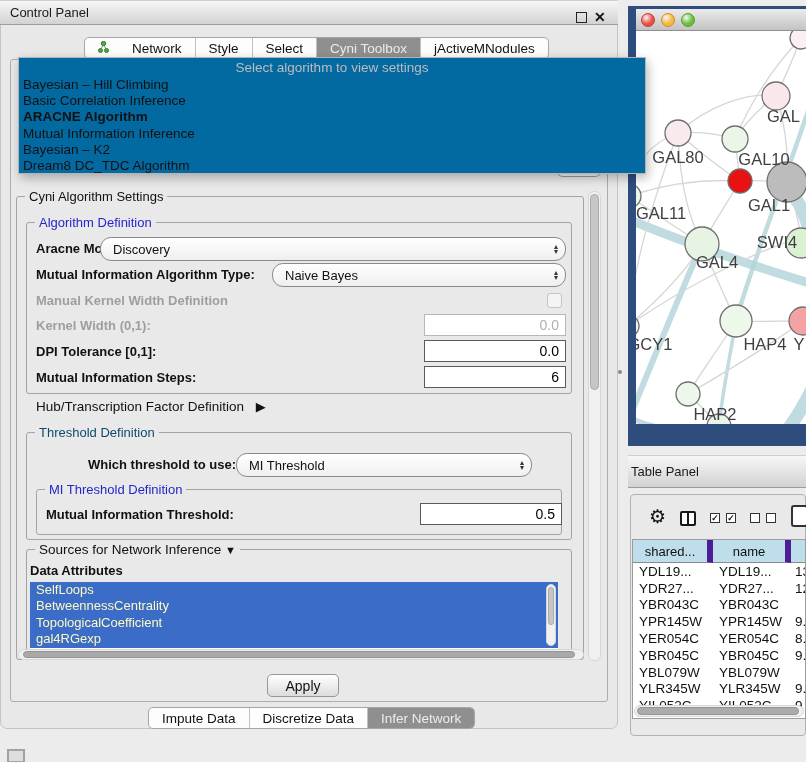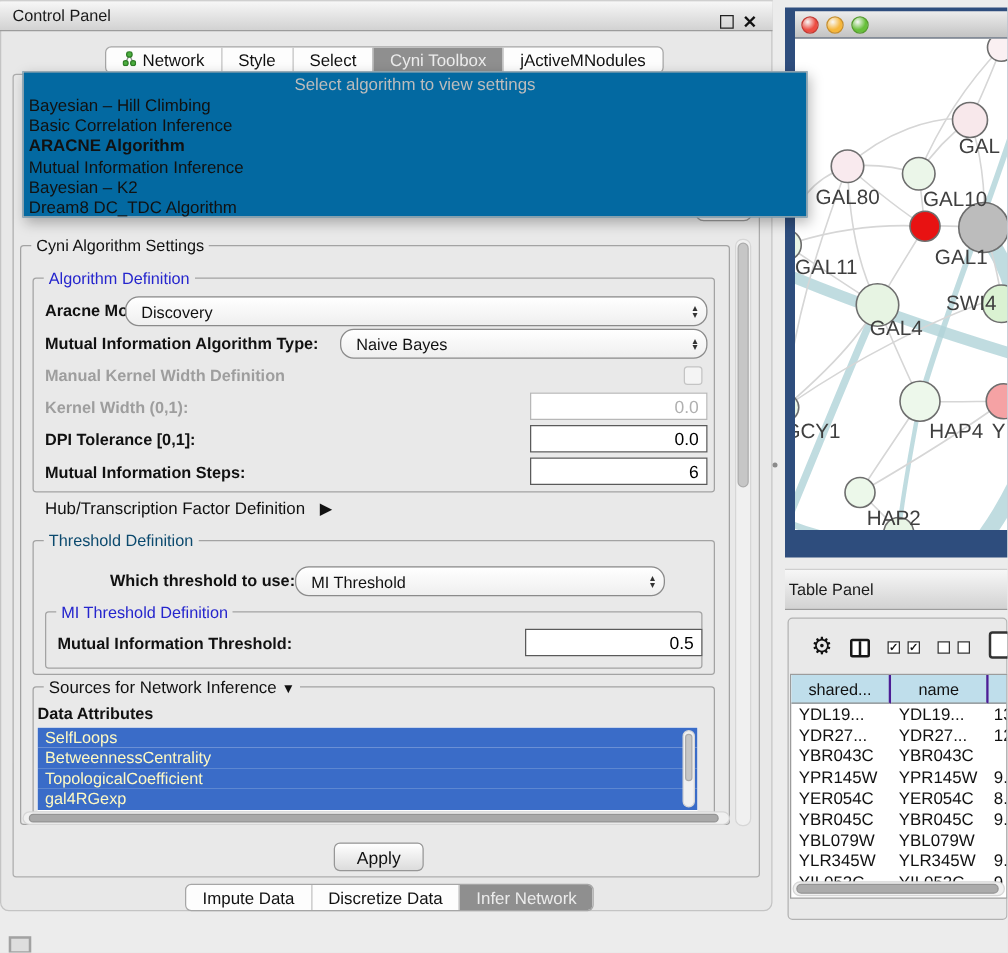--- a/index.html
+++ b/index.html
@@ -5,21 +5,21 @@
   *{margin:0;padding:0;box-sizing:border-box}
   html,body{width:806px;height:762px;overflow:hidden}
   body{background:#ececec;font-family:"Liberation Sans",sans-serif;position:relative;color:#111}
   .abs{position:absolute}
   
   .titlebar{position:absolute;background:linear-gradient(#f7f7f7,#d2d2d2);border-top:1px solid #cfcfcf;border-bottom:1px solid #9c9c9c;display:flex;align-items:center;font-size:13px;color:#1a1a1a}
   .cp-bg{position:absolute;left:0;top:6;width:618px;height:729px;background:#e8e8e8;border:1px solid #c4c4c4;border-radius:0 0 7px 7px}
   .panelbox{position:absolute;left:10px;top:59px;width:598px;height:643px;border:1px solid #adadad;border-radius:3px;background:#e9e9e9}
   
   .seg-group{position:absolute;display:flex;background:#fdfdfd;border:1px solid #a6a6a6;border-radius:5px;overflow:hidden;height:22px;z-index:8}
-  .seg{display:flex;align-items:center;padding:0 13px;font-size:13.5px;border-left:1px solid #c2c2c2;color:#111;white-space:nowrap;gap:5px}
+  .seg{display:flex;align-items:center;padding:0 13px;font-size:13.5px;border-left:1px solid #c2c2c2;color:#111;white-space:nowrap;gap:23px}
   .seg:first-child{border-left:none}
   .seg.sel{background:#8f8f8f;color:#ececec}
   
   #algo-dropdown{position:absolute;left:18px;top:57px;width:628px;height:117px;background:#0369a1;border:1px solid #b4b4b4;box-shadow:2px 4px 10px rgba(0,0,0,.28);z-index:30}
   .dd-header{height:19px;text-align:center;color:#bcbcbc;line-height:19px;font-size:13.5px}
   .dd-item{height:16.2px;line-height:16.2px;padding-left:4px;font-size:13.5px;white-space:nowrap}
   .dd-item.bold{font-weight:bold}
   
   .group{position:absolute;border:1px solid #a3a3a3;border-radius:3px}
   .gtitle{position:absolute;top:-8px;left:8px;background:#e9e9e9;padding:0 4px;font-size:13px;line-height:15px;white-space:nowrap}
@@ -43,21 +43,21 @@
   .btn{position:absolute;background:linear-gradient(#ffffff,#dcdcdc);border:1px solid #979797;border-radius:5px;font-size:14px;display:flex;align-items:center;justify-content:center}
   
   .net-frame{position:absolute;left:628px;top:6px;width:178px;height:440px;background:#2e4d7d}
   .net-titlebar{position:absolute;left:636px;top:9px;width:170px;height:22px;background:linear-gradient(#ececec,#c3c3c3);border-bottom:1px solid #8f8f8f}
   .light{position:absolute;width:14px;height:14px;border-radius:50%}
   .net-content{position:absolute;left:636px;top:31px;width:170px;height:393px;background:#fff;overflow:hidden}
   
   .tp-container{position:absolute;left:630px;top:494px;width:176px;height:242px;background:#e9e9e9;border:1px solid #b2b2b2;border-radius:4px}
   #tp-table{position:absolute;left:632px;top:539px;width:174px;height:180px;background:#fff;border:1px solid #9c9c9c;overflow:hidden}
   .th-row{display:flex;height:23px}
-  .th{background:#bfdeeb;border-right:2px solid #4c1d95;border-bottom:1px solid #8a8a8a;font-size:13px;display:flex;align-items:center;justify-content:center;flex:none}
+  .th{background:#bfdeeb;border-right:6px solid #4c1d95;border-bottom:1px solid #8a8a8a;font-size:13px;display:flex;align-items:center;justify-content:center;flex:none}
   .tr{display:flex;height:16.8px;font-size:13.5px;align-items:center}
   .td{white-space:nowrap;overflow:hidden;flex:none;padding-left:6px}
   
   .cb{position:absolute;width:10px;height:10px;border:1.5px solid #333;font-size:9px;line-height:8px;text-align:center;font-weight:bold;background:#fff}
   .cols-icon{position:absolute;width:16px;height:15px;border:2px solid #181818;border-radius:2px;background:#fff}
   .cols-icon::after{content:"";position:absolute;left:5px;top:0;width:2px;height:11px;background:#181818}
   .mini-icon{position:absolute;border:2px solid #a2a2a2;background:#dedede}
 </style>
 </head>
 <body>

